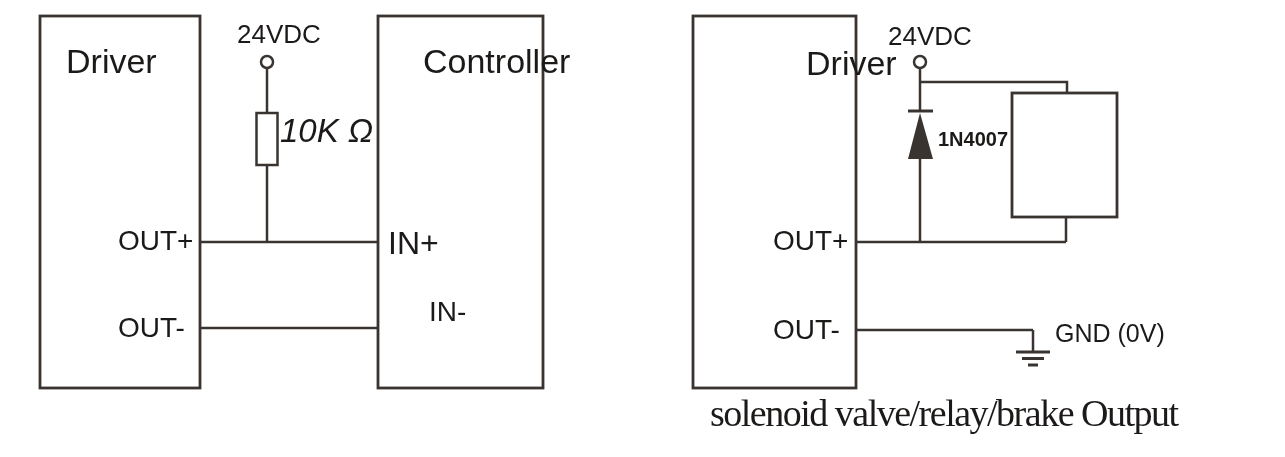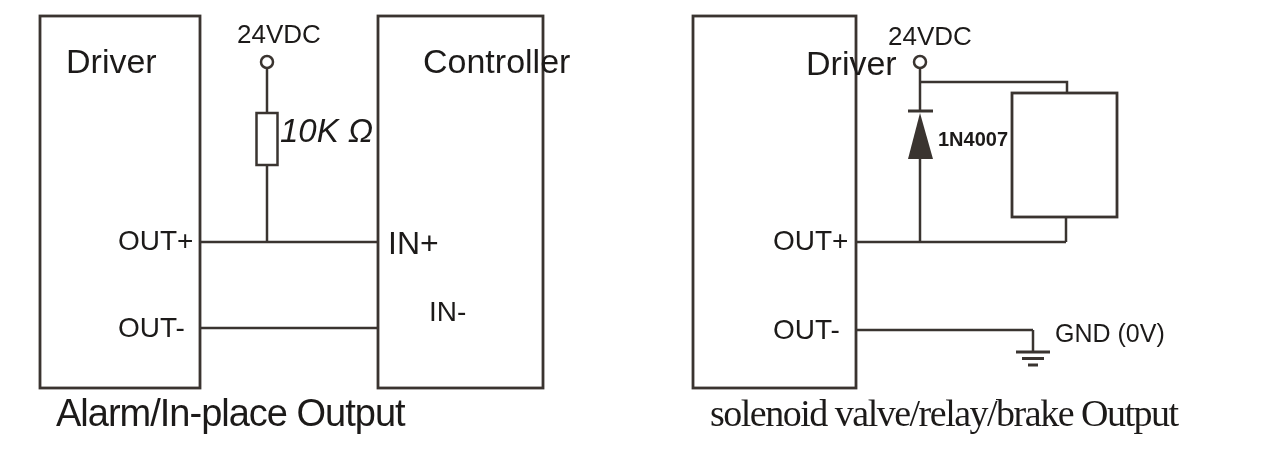--- a/index.html
+++ b/index.html
@@ -79,21 +79,20 @@
   </svg>
 
   <span class="lbl" style="left:66px;top:44px;font-size:34px;">Driver</span>
   <span class="lbl" style="left:237px;top:21px;font-size:26px;">24VDC</span>
   <span class="lbl" style="left:280px;top:114px;font-size:33px;font-style:italic;">10K Ω</span>
   <span class="lbl" style="left:118px;top:227px;font-size:28px;">OUT+</span>
   <span class="lbl" style="left:118px;top:314px;font-size:28px;">OUT-</span>
   <span class="lbl" style="left:383px;top:44px;font-size:34px;margin-left:40px;">Controller</span>
   <span class="lbl" style="left:388px;top:227px;font-size:32px;">IN+</span>
   <span class="lbl" style="left:388px;top:298px;font-size:28px;margin-left:41px;">IN-</span>
-  <span class="lbl caption" style="left:56px;top:394px;font-size:38px;">Alarm/In-place Output</span>
 
   <span class="lbl" style="left:806px;top:46px;font-size:34px;">Driver</span>
   <span class="lbl" style="left:888px;top:23px;font-size:26px;">24VDC</span>
   <span class="lbl" style="left:938px;top:129px;font-size:20px;font-weight:bold;">1N4007</span>
   <span class="lbl" style="left:773px;top:227px;font-size:28px;">OUT+</span>
   <span class="lbl" style="left:773px;top:316px;font-size:28px;">OUT-</span>
   <span class="lbl" style="left:1055px;top:321px;font-size:25px;">GND (0V)</span>
   <span class="lbl caption caption-right" style="left:710px;top:394px;font-size:38px;">solenoid valve/relay/brake Output</span>
 
 </div>

